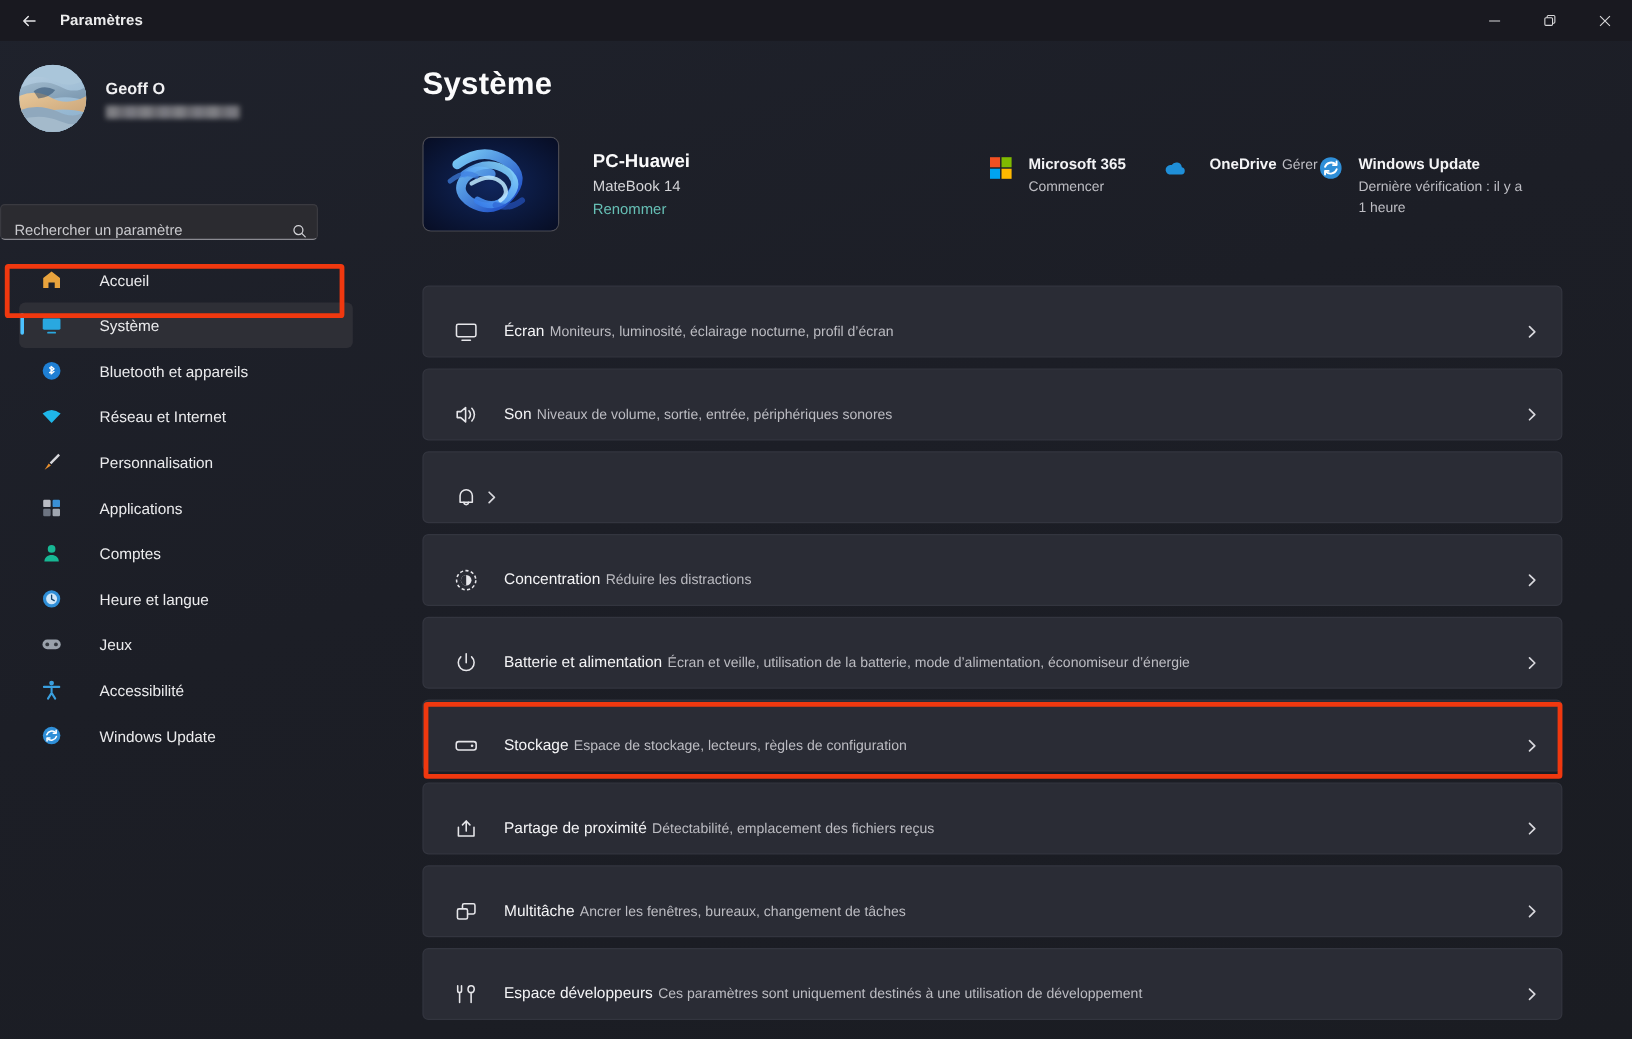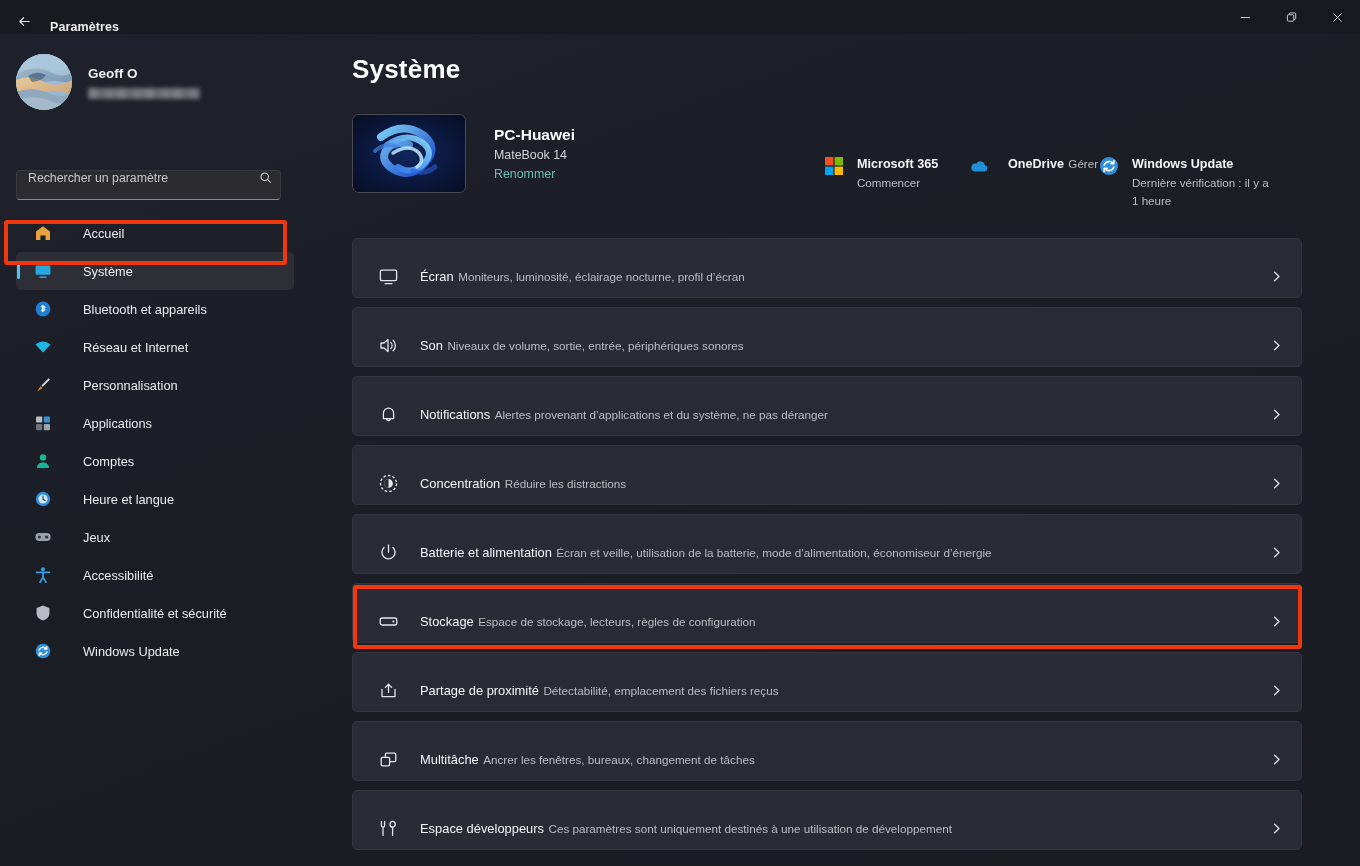--- a/index.html
+++ b/index.html
@@ -14,21 +14,21 @@
     width: 1360px; height: 866px;
     background: #1e2029;
     background-image: linear-gradient(160deg, #1f222c 0%, #1c1e26 45%, #1a1c22 100%);
   }
 
   
   .titlebar {
     position: absolute; top: 0; left: 0;
     width: 1360px; height: 34px;
     background: #191920;
-    display: flex; align-items: flex-end;
+    display: flex; align-items: center;
   }
   .back-btn {
     width: 32px; height: 26px; margin-left: 8px;
     display: flex; align-items: center; justify-content: center;
     color: #e4e4e6; border-radius: 4px;
   }
   .back-btn svg { width: 15px; height: 15px; }
   .win-title {
     margin-left: 10px;
     font-size: 12.5px; font-weight: bold; color: #ececed;
@@ -68,27 +68,27 @@
     margin-top: 6px;
     width: 112px; height: 11px;
     border-radius: 1px;
     background: repeating-linear-gradient(
        90deg, #7d7d82 0px, #8a8a8f 7px, #6a6a70 13px, #83838a 21px, #717177 28px);
     filter: blur(2.2px);
     opacity: .92;
   }
 
   .searchbox {
-    position: absolute; top: 136px; left: 16px;
+    position: absolute; top: 136px; left: 0;
     width: 265px; height: 30px;
     background: #2b2b30;
     border: 1px solid #3a3a40;
     border-bottom: 1px solid #8a8a91;
     border-radius: 4px;
-    display: flex; align-items: flex-start; gap: 32px;
+    display: flex; align-items: flex-end; gap: 32px;
   }
   .searchbox input {
     flex: 1; background: transparent; border: none; outline: none;
     color: #d6d6d9; font-size: 12.3px;
     font-family: "Liberation Sans", sans-serif;
     padding: 0 6px 0 11px;
   }
   .searchbox input::placeholder { color: #c9c9cd; opacity: 1; }
   .search-ic { width: 30px; display: flex; align-items: center; justify-content: center; color: #d2d2d6; }
   .search-ic svg { width: 13px; height: 13px; }
@@ -140,21 +140,21 @@
   .device-thumb svg { display: block; width: 112px; height: 77px; }
   .device-meta { margin-left: 28px; padding-top: 11px; }
   .device-name { font-size: 15.5px; font-weight: bold; color: #fafafb; line-height: 20px; }
   .device-model { font-size: 12.4px; color: #d3d3d7; margin-top: 3px; }
   .device-rename { font-size: 12.4px; color: #66bfb5; margin-top: 5px; cursor: pointer; }
 
   .quicklinks {
     position: absolute; top: 94px; left: 513px;
     display: flex;
   }
-  .ql { display: flex; align-items: flex-start; margin-top: 26px; }
+  .ql { display: flex; align-items: flex-start; }
   .ql-ic { width: 24px; height: 24px; flex: none; margin-top: 1px; }
   .ql-ic svg { width: 22px; height: 22px; display: block; }
   .ql-text { margin-left: 10px; }
   .ql-title { font-size: 12.6px; font-weight: bold; color: #f3f3f5; line-height: 17px; }
   .ql-sub { font-size: 11.6px; color: #bdbdc3; line-height: 16px; margin-top: 1px; }
   .ql-m365 { width: 145px; }
   .ql-onedrive { width: 130px; justify-content: space-between; }
   .ql-wu { width: 172px; }
 
   .rows {
@@ -368,28 +368,20 @@
       <div class="nav-item">
         <span class="nav-ic">
           <svg viewBox="0 0 18 18">
               <circle cx="9" cy="3.2" r="2" fill="#3aa0e0"></circle>
               <path d="M2.6 6.4h12.8M9 6.4v5M9 11.4 6 16.2M9 11.4 12 16.2" stroke="#3aa0e0" stroke-width="1.7" stroke-linecap="round" fill="none"></path>
             </svg>
         </span>
         <span class="nav-label">Accessibilité</span>
       </div>
 
-      <div class="nav-item">
-        <span class="nav-ic">
-          <svg viewBox="0 0 18 18">
-              <path d="M9 1.6 15.4 4v5.2c0 4-3 6.2-6.4 7.2C5.6 15.4 2.6 13.2 2.6 9.2V4z" fill="#b7bcc4"></path>
-            </svg>
-        </span>
-        <span class="nav-label">Confidentialité et sécurité</span>
-      </div>
 
       <div class="nav-item">
         <span class="nav-ic">
           <svg viewBox="0 0 18 18">
               <circle cx="9" cy="9" r="7.3" fill="#2f8fd8"></circle>
               <path d="M12.4 6.6A4.4 4.4 0 0 0 5 8.2M5.6 11.4a4.4 4.4 0 0 0 7.4-1.6" stroke="#fff" stroke-width="1.3" fill="none" stroke-linecap="round"></path>
               <path d="M12.8 4.6v2.4h-2.4M5.2 13.4V11h2.4" stroke="#fff" stroke-width="1.3" fill="none" stroke-linecap="round" stroke-linejoin="round"></path>
             </svg>
         </span>
         <span class="nav-label">Windows Update</span>
@@ -516,24 +508,20 @@
         </span>
       </div>
 
       <div class="row">
         <span class="row-ic">
           <svg viewBox="0 0 21 21" fill="none" stroke="currentColor" stroke-width="1.3">
               <path d="M5.4 14.6V9.2a5.1 5.1 0 0 1 10.2 0v5.4H5.4z" stroke-linejoin="round"></path>
               <path d="M8.6 14.6a1.9 1.9 0 0 0 3.8 0" stroke-linecap="round"></path>
             </svg>
         </span>
-        <span class="row-text">
-          <span class="row-title">Notifications</span>
-          <span class="row-sub">Alertes provenant d’applications et du système, ne pas déranger</span>
-        </span>
         <span class="row-chev">
           <svg viewBox="0 0 13 13" fill="none" stroke="currentColor" stroke-width="1.4">
               <path d="M4.6 2.2 9 6.5l-4.4 4.3" stroke-linecap="round" stroke-linejoin="round"></path>
             </svg>
         </span>
       </div>
 
       <div class="row">
         <span class="row-ic">
           <svg viewBox="0 0 21 21" fill="none" stroke="currentColor" stroke-width="1.3">

